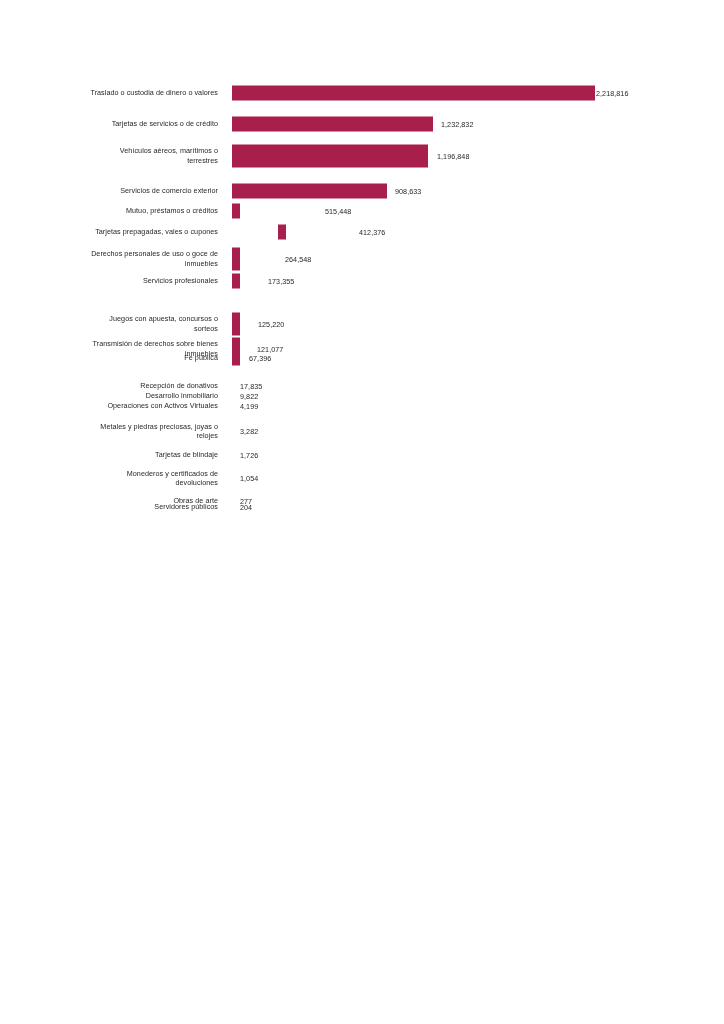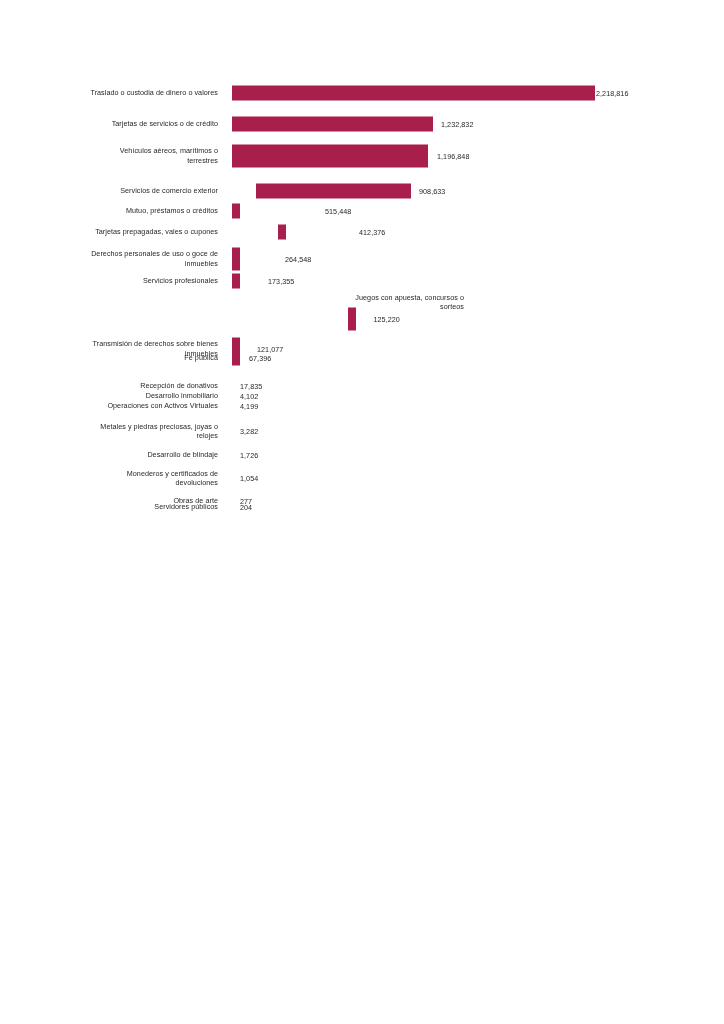--- a/index.html
+++ b/index.html
@@ -100,21 +100,21 @@
       </div>
     </div>
     <div class="chart-row" style="top: 139px; height: 33px;">
       <div class="cat-label">Vehículos aéreos, marítimos o
 terrestres</div>
       <div class="bar-area">
         <div class="bar tall" style="width: 196px; background: rgb(168, 31, 76);"></div>
         <div class="val-label" style="left: 205px;">1,196,848</div>
       </div>
     </div>
-    <div class="chart-row" style="top: 177px; height: 27px; gap: 24px;">
+    <div class="chart-row" style="top: 177px; height: 27px;">
       <div class="cat-label">Servicios de comercio exterior</div>
       <div class="bar-area">
         <div class="bar" style="width: 155px; background: rgb(168, 31, 76);"></div>
         <div class="val-label" style="left: 163px;">908,633</div>
       </div>
     </div>
     <div class="chart-row" style="top: 198px; height: 25px;">
       <div class="cat-label">Mutuo, préstamos o créditos</div>
       <div class="bar-area">
         <div class="bar" style="width: 8px; background: rgb(168, 31, 76);"></div>
@@ -136,21 +136,21 @@
         <div class="val-label" style="left: 53px;">264,548</div>
       </div>
     </div>
     <div class="chart-row" style="top: 268px; height: 25px;">
       <div class="cat-label">Servicios profesionales</div>
       <div class="bar-area">
         <div class="bar" style="width: 8px; background: rgb(168, 31, 76);"></div>
         <div class="val-label" style="left: 36px;">173,355</div>
       </div>
     </div>
-    <div class="chart-row" style="top: 293px; height: 33px; flex-direction: column;">
+    <div class="chart-row" style="top: 307px; height: 33px;">
       <div class="cat-label">Juegos con apuesta, concursos o
 sorteos</div>
       <div class="bar-area">
         <div class="bar tall" style="width: 8px; background: rgb(168, 31, 76);"></div>
         <div class="val-label" style="left: 26px;">125,220</div>
       </div>
     </div>
     <div class="chart-row" style="top: 320px; height: 33px; margin-top: 12px;">
       <div class="cat-label">Transmisión de derechos sobre bienes
 inmuebles</div>
@@ -168,38 +168,38 @@
     </div>
     <div class="chart-row" style="top: 380px; height: 11px;">
       <div class="cat-label">Recepción de donativos</div>
       <div class="bar-area">
         <div class="val-label" style="left: 8px;">17,835</div>
       </div>
     </div>
     <div class="chart-row" style="top: 390px; height: 11px;">
       <div class="cat-label">Desarrollo inmobiliario</div>
       <div class="bar-area">
-        <div class="val-label" style="left: 8px;">4,102</div>
+        <div class="val-label" style="left: 8px;">9,822</div>
       </div>
     </div>
     <div class="chart-row" style="top: 400px; height: 11px;">
       <div class="cat-label">Operaciones con Activos Virtuales</div>
       <div class="bar-area">
         <div class="val-label" style="left: 8px;">4,199</div>
       </div>
     </div>
     <div class="chart-row" style="top: 418px; height: 26px;">
       <div class="cat-label">Metales y piedras preciosas, joyas o
 relojes</div>
       <div class="bar-area">
         <div class="val-label" style="left: 8px;">3,282</div>
       </div>
     </div>
     <div class="chart-row" style="top: 446px; height: 18px;">
-      <div class="cat-label">Desarrollo de blindaje</div>
+      <div class="cat-label">Tarjetas de blindaje</div>
       <div class="bar-area">
         <div class="val-label" style="left: 8px;">1,726</div>
       </div>
     </div>
     <div class="chart-row" style="top: 465px; height: 26px;">
       <div class="cat-label">Monederos y certificados de
 devoluciones</div>
       <div class="bar-area">
         <div class="val-label" style="left: 8px;">1,054</div>
       </div>

